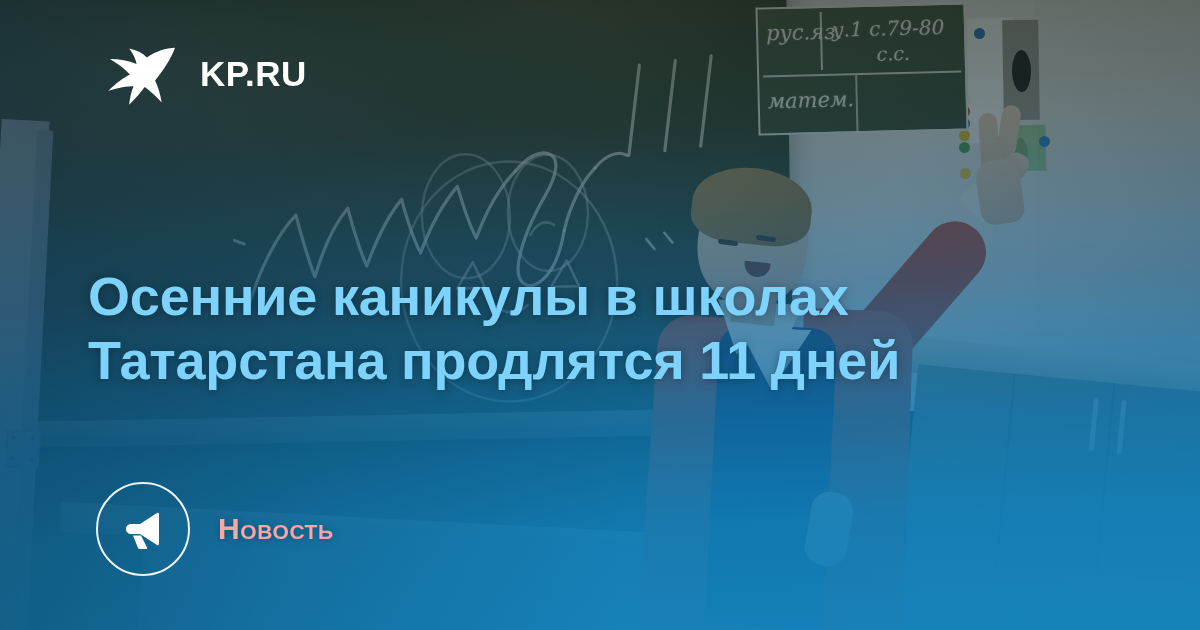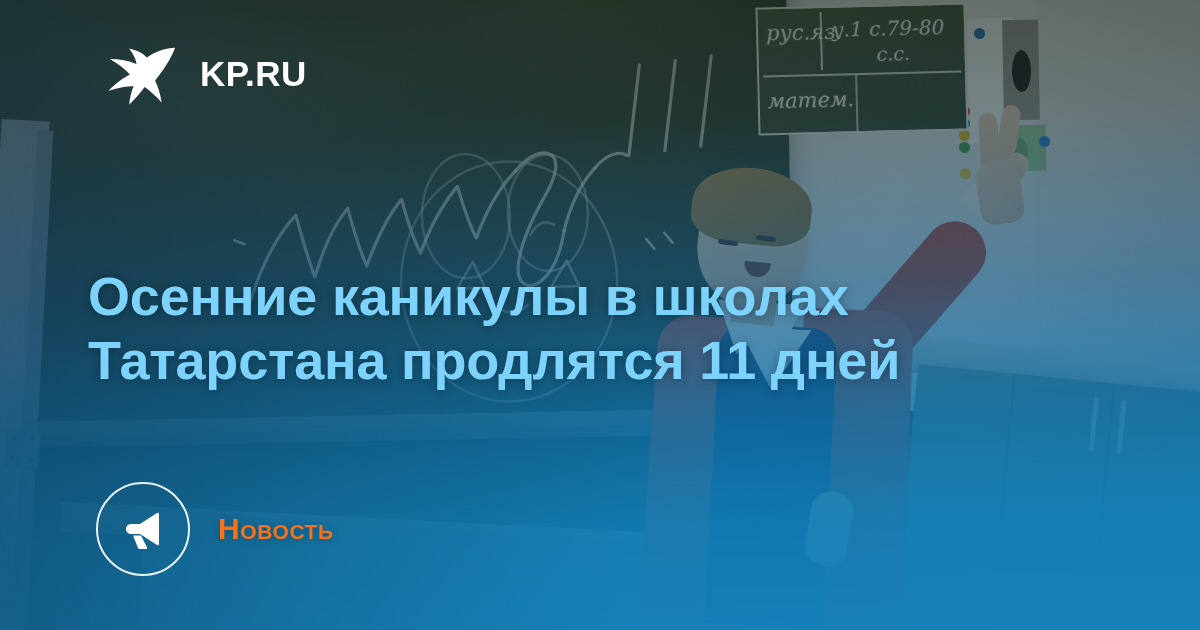--- a/index.html
+++ b/index.html
@@ -449,21 +449,21 @@
     width: 90px; height: 90px;
     border: 2px solid rgba(255,255,255,.92);
     border-radius: 50%;
     display: flex;
     align-items: center;
     justify-content: center;
     flex: none;
   }
   .badge-circle svg { width: 44px; height: 44px; display: block; }
   .badge-label {
-    color: #f97316;
+    color: #fca5a5;
     font-size: 30px;
     font-weight: 700;
     font-variant: small-caps;
     letter-spacing: .6px;
     text-shadow: 0 1px 6px rgba(0,0,0,.25);
   }
 </style>
 </head>
 <body>
 

